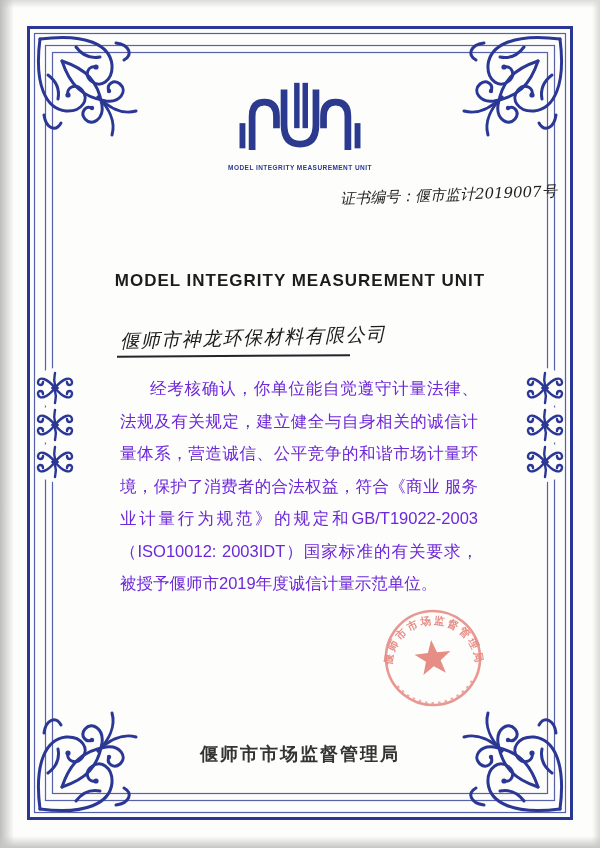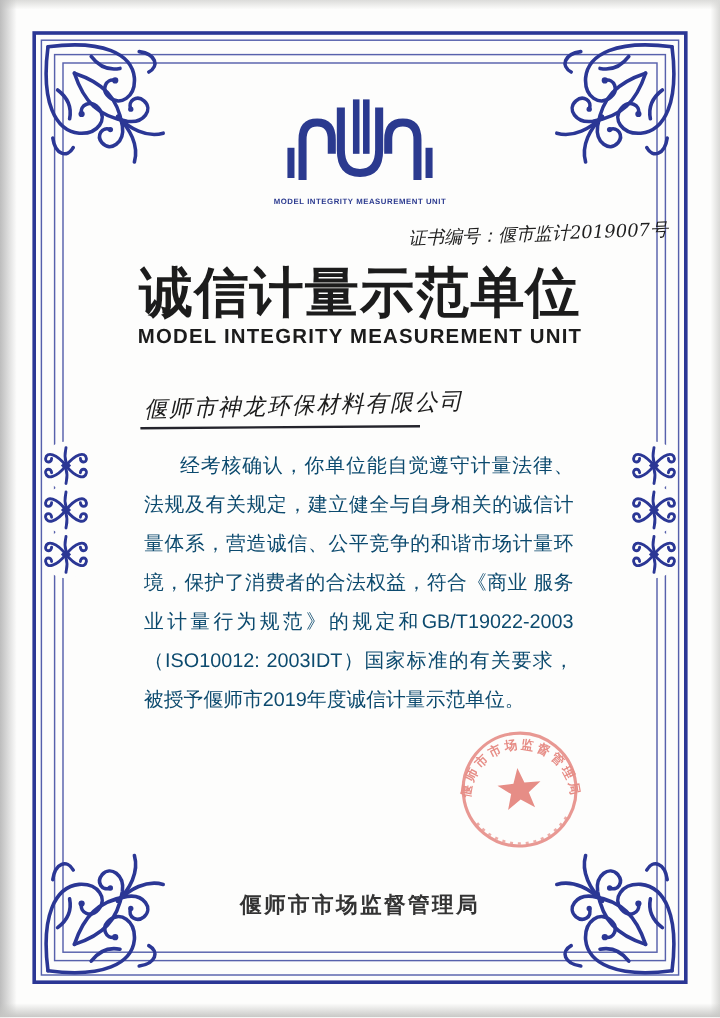--- a/index.html
+++ b/index.html
@@ -33,21 +33,21 @@
             font-weight:bold;font-size:17px;letter-spacing:1px;color:#1c1c1c;}
 
   .company{position:absolute;left:120px;top:325px;
            font-family:"DejaVu Serif","Liberation Serif",serif;font-style:italic;
            font-size:19px;letter-spacing:1.5px;color:#1c1c1c;transform:rotate(-1.5deg);
            white-space:nowrap;}
   .company-line{position:absolute;left:117px;top:355px;width:233px;height:2px;
            background:#24242c;transform:rotate(-.4deg);}
 
   .body-text{position:absolute;left:120px;top:372px;width:358px;
-           font-size:16.5px;line-height:32.5px;color:#0c4a6e;
+           font-size:16.5px;line-height:32.5px;color:#6d28d9;
            text-align:justify;text-indent:30px;text-justify:inter-character;}
 
   .issuer{position:absolute;left:308px;top:649px;font-size:16px;font-weight:bold;
           letter-spacing:1px;color:#222;z-index:3;}
 
   .seal{position:absolute;left:365px;top:590px;width:136px;height:136px;z-index:2;
         opacity:.82;transform:rotate(-6deg);}
 
   .authority{position:absolute;left:0;right:0;top:742px;text-align:center;
              font-size:18px;font-weight:bold;letter-spacing:2px;color:#333;}
@@ -137,21 +137,20 @@
         <rect x="78" y="8" width="6.5" height="54"></rect>
       </g>
     </svg>
     <div class="logo-wordmark">MODEL INTEGRITY MEASUREMENT UNIT</div>
   </div>
 
   <div class="cert-no">
     <span>证书编号：</span><span>偃市监计2019007号</span>
   </div>
 
-  <div class="title-zh">诚信计量示范单位</div>
   <div class="title-en">MODEL INTEGRITY MEASUREMENT UNIT</div>
 
   <div class="company">偃师市神龙环保材料有限公司</div>
   <div class="company-line"></div>
 
   <div class="body-text">经考核确认，你单位能自觉遵守计量法律、法规及有关规定，建立健全与自身相关的诚信计量体系，营造诚信、公平竞争的和谐市场计量环境，保护了消费者的合法权益，符合《商业 服务业计量行为规范》的规定和GB/T19022-2003（ISO10012: 2003IDT）国家标准的有关要求，被授予偃师市2019年度诚信计量示范单位。</div>
 
 
   <svg class="seal" viewBox="0 0 136 136">
     <defs>

